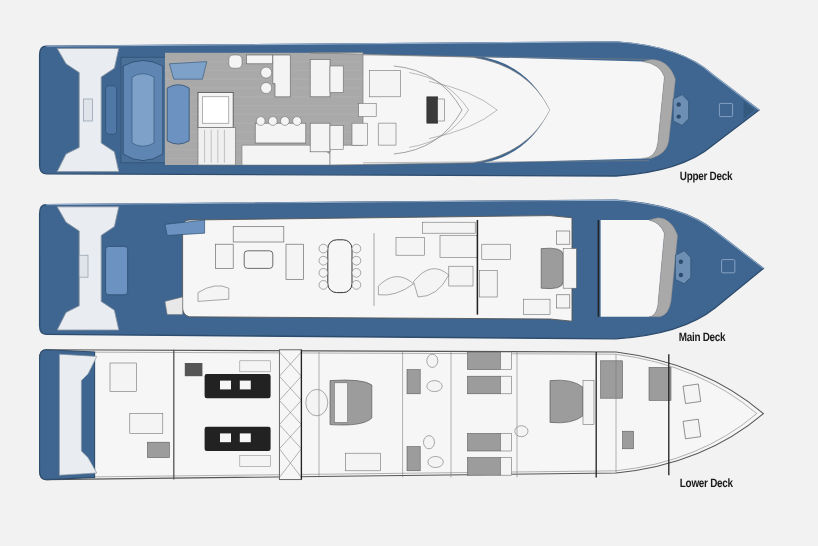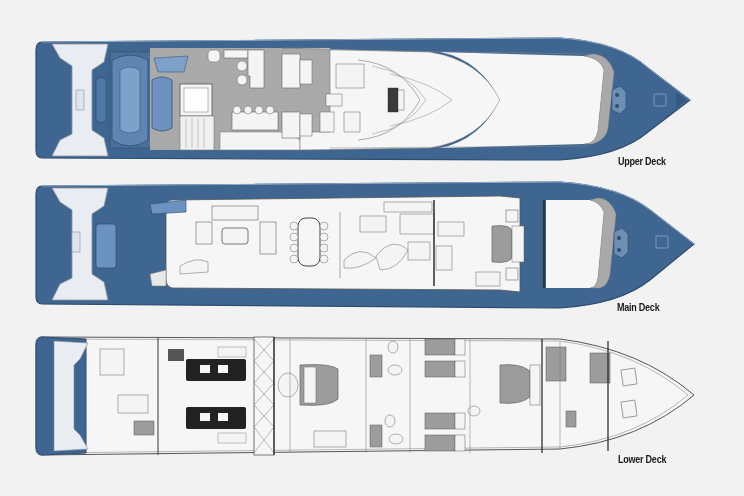--- a/index.html
+++ b/index.html
@@ -158,21 +158,21 @@
     <path d="M546,30 L590,30 Q600,32 604,42 L598,108 Q596,118 590,118 L546,118 Z" fill="#f6f6f6"></path>
     <path d="M590,30 Q600,32 604,42 L598,108 Q596,118 590,118 L600,118 Q608,116 610,104 L616,44 Q610,28 598,28 Z" fill="#a9a9a9" stroke="#888" stroke-width="0.4"></path>
     <path d="M614,62 L622,58 L628,64 L628,82 L622,88 L614,84 Z" fill="#6d8fb3" stroke="#2d4c6e" stroke-width="0.6"></path>
     <circle cx="619" cy="68" r="2" fill="#2d4c6e"></circle>
       <circle cx="619" cy="80" r="2" fill="#2d4c6e"></circle>
     <rect x="656" y="66" width="12" height="12" rx="1" fill="none" stroke="#8eaacb" stroke-width="0.8"></rect>
   </svg>
   <div class="deck-label" style="left:617px;top:131px;">Main Deck</div>
 </div>
 
-<div class="deck" style="top:325px;height:171px;">
+<div class="deck" style="top:306px;height:171px;">
   <svg width="744" height="171" viewBox="0 0 744 171">
     <path d="M42,12 L560,14 Q640,24 694,70 Q640,116 560,124 L42,130 Q36,130 36,122 L36,20 Q36,12 42,12 Z" fill="#f6f6f6" stroke="#555" stroke-width="1"></path>
     <path d="M44,14 L560,16 Q636,26 688,70 Q636,114 560,122 L44,128" fill="none" stroke="#777" stroke-width="0.5"></path>
 
     <path d="M42,12 L86,14 L86,128 L42,130 Q36,130 36,122 L36,20 Q36,12 42,12 Z" fill="#3f6690" stroke="#2d4c6e" stroke-width="1"></path>
     <path d="M54,16 L88,18 L80,34 L74,40 L74,104 L80,110 L88,124 L54,126 Z" fill="#e9edf2" stroke="#8a95a3" stroke-width="0.6"></path>
 
     <line x1="158" y1="12" x2="158" y2="130" stroke="#555" stroke-width="1.2"></line>
     <rect x="100" y="24" width="24" height="26" fill="#f4f4f4" stroke="#666" stroke-width="0.5"></rect>
     <rect x="118" y="70" width="30" height="18" fill="#f4f4f4" stroke="#666" stroke-width="0.5"></rect>

